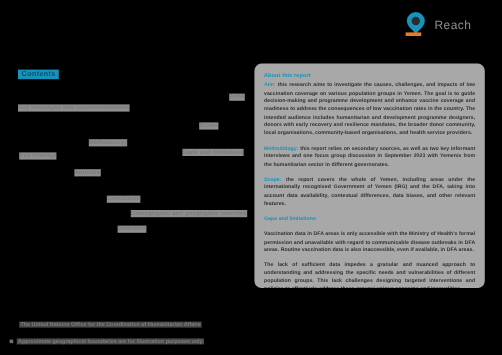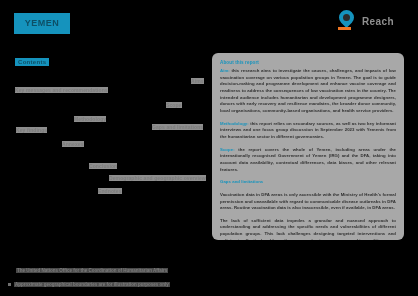--- a/index.html
+++ b/index.html
@@ -123,21 +123,21 @@
     background: #2b2b2b;
   }
   #brand-underline {
     position: absolute;
     left: 0px; top: 17px;
     width: 13px; height: 3px;
     background: #ef7622;
   }
   #brand-name {
     font-size: 10px;
-    font-weight: bold;
+    font-weight: normal;
     color: #8f8f8f;
     letter-spacing: 0.4px;
     white-space: nowrap;
   }
 
   
   #about-panel {
     position: absolute;
     left: 212px; top: 53px;
     width: 192px;
@@ -166,21 +166,20 @@
   }
   .panel-para .lead {
     color: #1593bd;
   }
 </style>
 </head>
 <body>
 
 <div id="left-column">
 
-  <div id="report-title">YEMEN</div>
 
   <div id="contents-heading">Contents</div>
 
   <div id="toc-list">
       <div class="toc-entry" style="left: 15px; top: 87px;">Key messages and recommendations</div>
       <div class="toc-entry" style="left: 191px; top: 78px;">Aims</div>
       <div class="toc-entry" style="left: 74px; top: 116px;">Methodology</div>
       <div class="toc-entry" style="left: 166px; top: 102px;">Scope</div>
       <div class="toc-entry" style="left: 152px; top: 124px;">Gaps and limitations</div>
       <div class="toc-entry" style="left: 16px; top: 127px;">Key findings</div>

